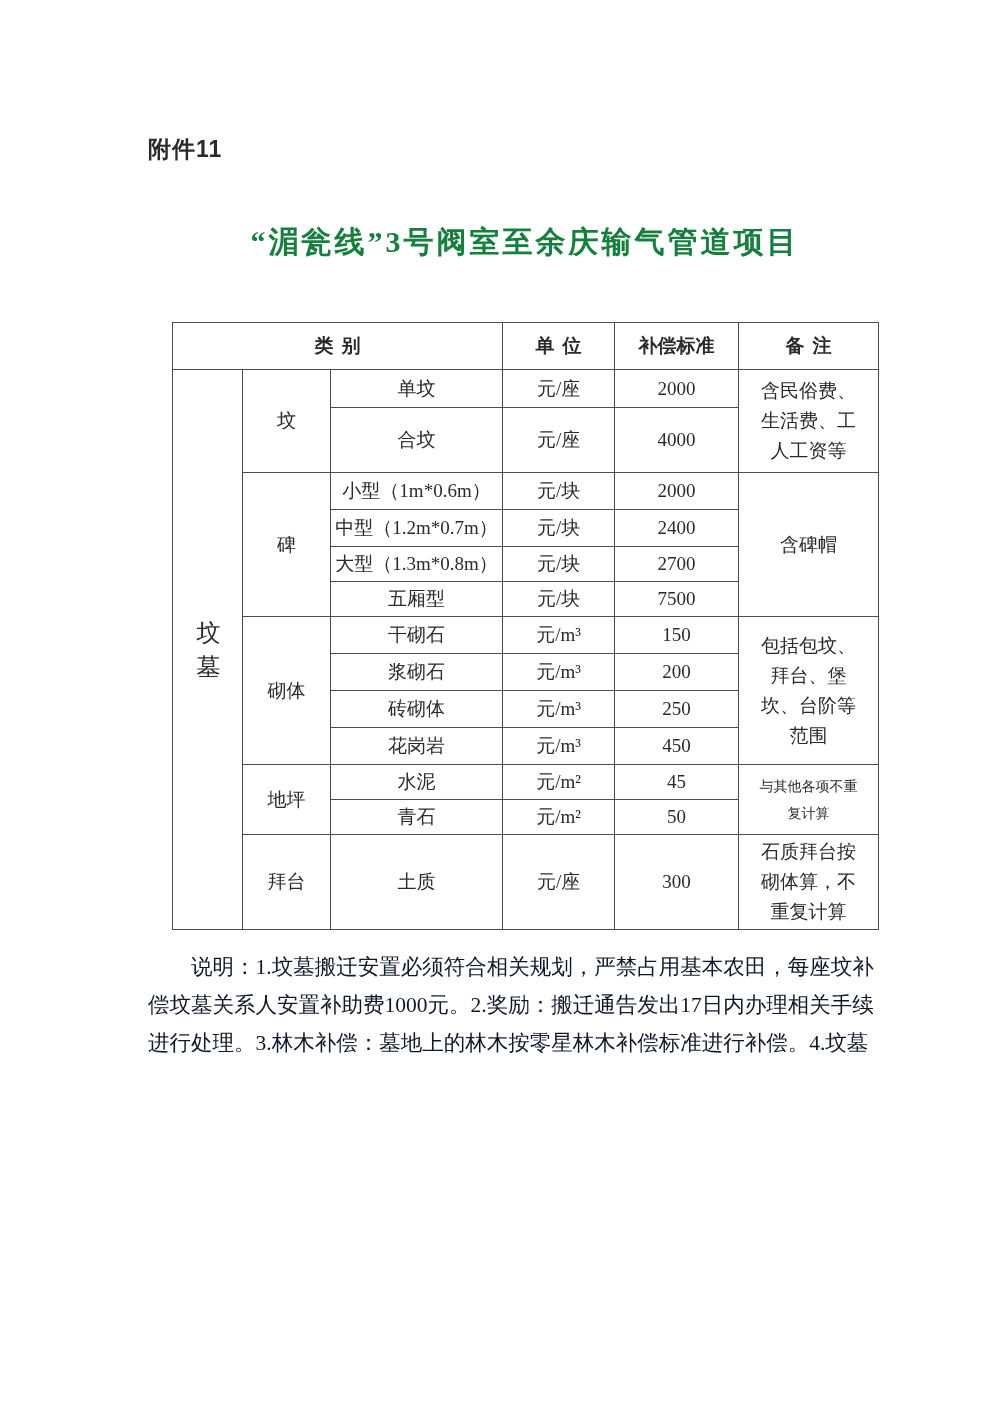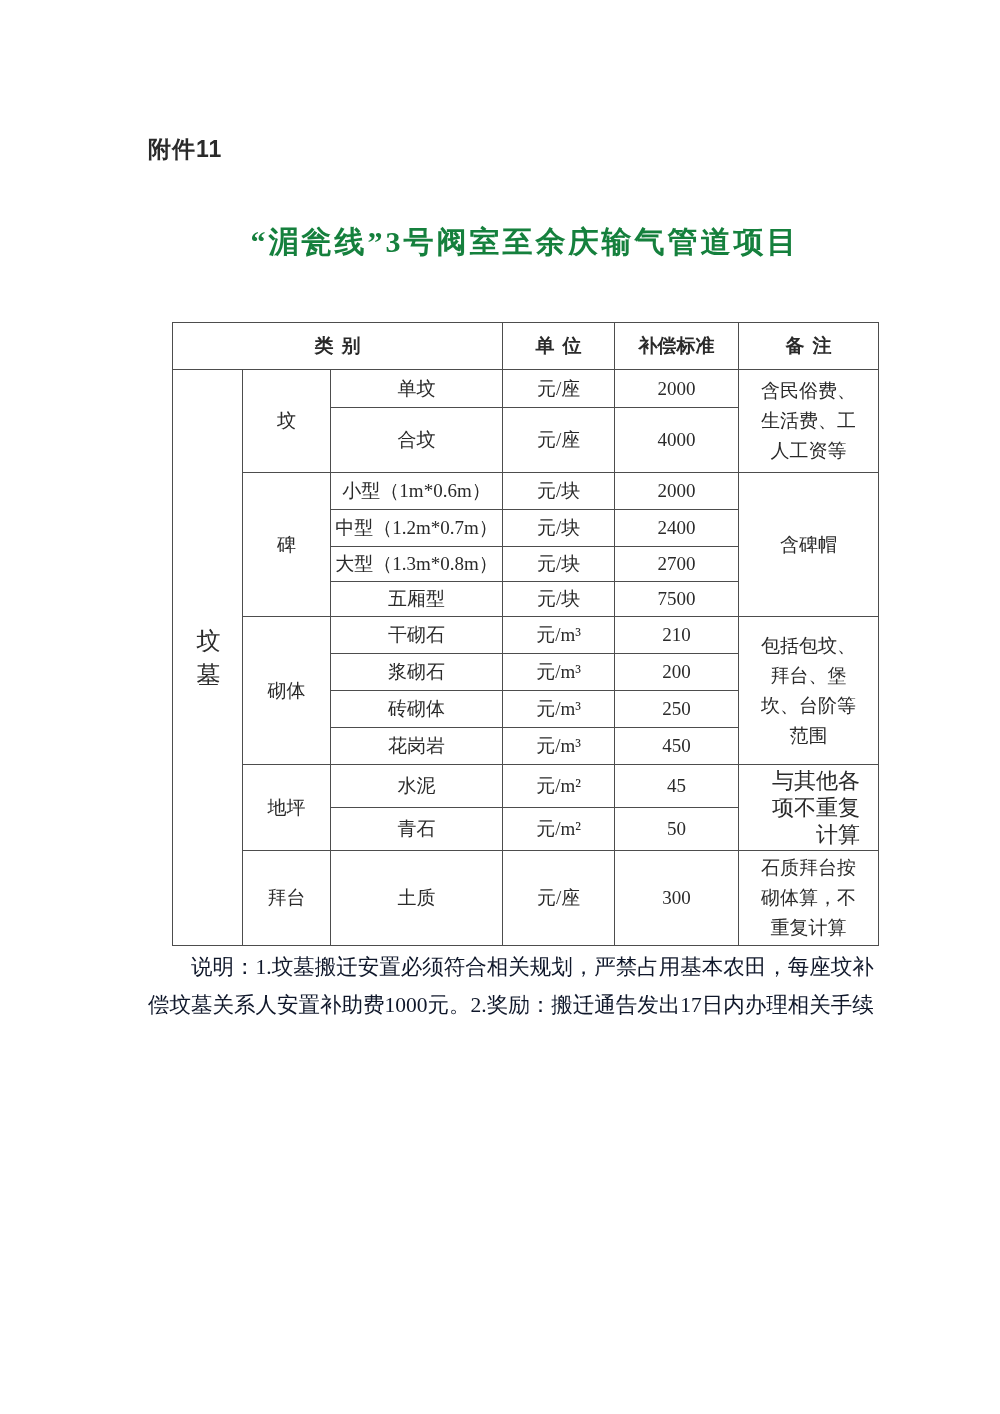--- a/index.html
+++ b/index.html
@@ -43,21 +43,21 @@
   tr.rh-37 { height: 37px; }
   tr.rh-35 { height: 35px; margin-left: 20px; }
   tr.rh-86 { height: 86px; }
 
   .vlabel {
     width: 22px; margin: 0 auto;
     word-break: break-all; line-height: 34px; font-size: 24px;
   }
   td.item-cell { padding: 0 2px; }
   td.remark-cell { padding: 2px 14px; line-height: 30px; }
-  td.remark-small { font-size: 22px; padding: 2px 18px; line-height: 27px; text-align: right; }
+  td.remark-small { font-size: 14px; padding: 2px 18px; line-height: 27px; }
 
   .notes {
     position: absolute; left: 148px; top: 948px; width: 730px;
     font-size: 21.5px; color: #0f172a;
   }
   .note-line { height: 38px; line-height: 38px; white-space: nowrap; }
   .note-line.indent { text-indent: 2em; }
 </style>
 </head>
 <body>
@@ -124,21 +124,21 @@
     <tr class="rh-35">
       <td class="item-cell">五厢型</td>
       <td>元/块</td>
       <td>7500</td>
     </tr>
 
     <tr class="rh-37">
       <td rowspan="4">砌体</td>
       <td class="item-cell">干砌石</td>
       <td>元/m³</td>
-      <td>210</td>
+      <td>150</td>
       <td rowspan="4" class="remark-cell">包括包坟、拜台、堡坎、台阶等范围</td>
     </tr>
     <tr class="rh-37">
       <td class="item-cell">浆砌石</td>
       <td>元/m³</td>
       <td>200</td>
     </tr>
     <tr class="rh-37">
       <td class="item-cell">砖砌体</td>
       <td>元/m³</td>
@@ -169,15 +169,16 @@
       <td>元/座</td>
       <td>300</td>
       <td class="remark-cell">石质拜台按砌体算，不重复计算</td>
     </tr>
   </tbody>
     </table>
 
   <div class="notes">
     <div class="note-line indent">说明：1.坟墓搬迁安置必须符合相关规划，严禁占用基本农田，每座坟补</div>
     <div class="note-line">偿坟墓关系人安置补助费1000元。2.奖励：搬迁通告发出17日内办理相关手续</div>
+    <div class="note-line">进行处理。3.林木补偿：墓地上的林木按零星林木补偿标准进行补偿。4.坟墓</div>
   </div>
 
 </div>
 
 </body></html>

